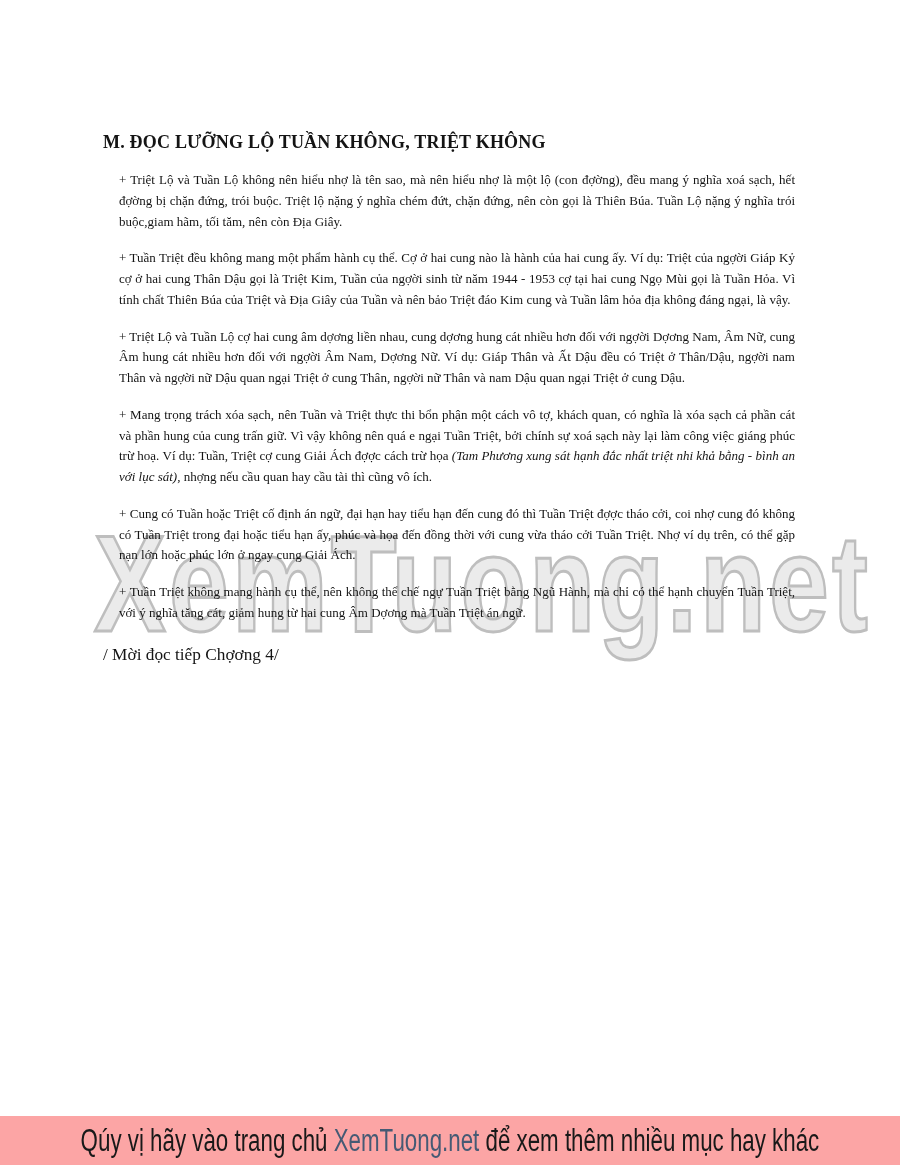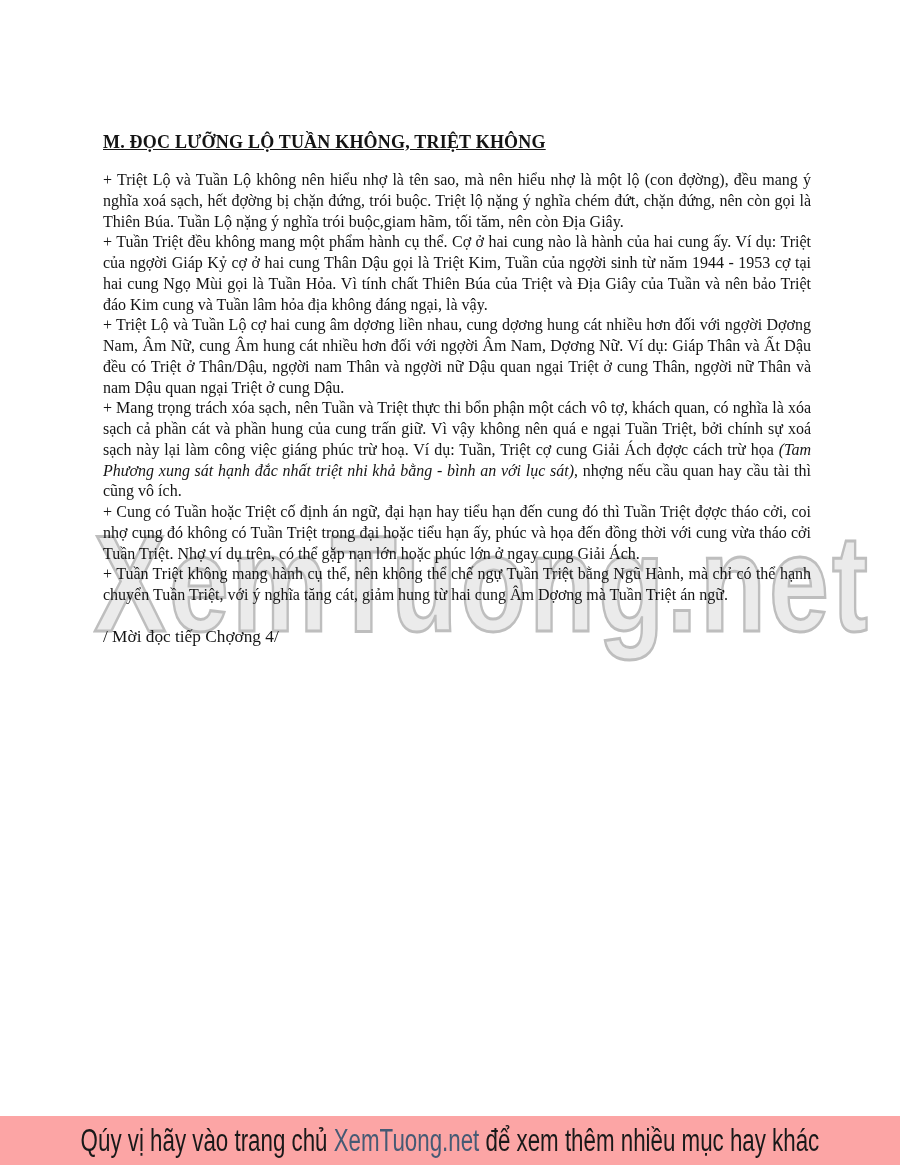--- a/index.html
+++ b/index.html
@@ -23,24 +23,23 @@
     transform:scaleX(0.78);transform-origin:left top;
     opacity:0.9;user-select:none;
   }
   .content{
     position:absolute;left:103px;top:131px;width:708px;z-index:1;
     color:var(--body-text);
   }
   .doc-title{
     font-size:18px;font-weight:bold;margin:0 0 17px 0;line-height:22px;
     letter-spacing:0.2px;
-    text-decoration:underline;
   }
   .body-text p{
-    margin:0;font-size:16px;line-height:20.75px;text-align:justify;
+    margin:16px;font-size:13px;line-height:20.75px;text-align:justify;
   }
   .body-text .it{font-style:italic;}
   .closing{
     margin:21px 0 0 0;font-size:17.3px;line-height:20.75px;text-align:left;
   }
   .footer-bar{
     position:absolute;left:0;top:1116px;width:900px;height:49px;z-index:1;
     display:flex;align-items:center;justify-content:center;background:#fca5a5;
   }
   .footer-line{

